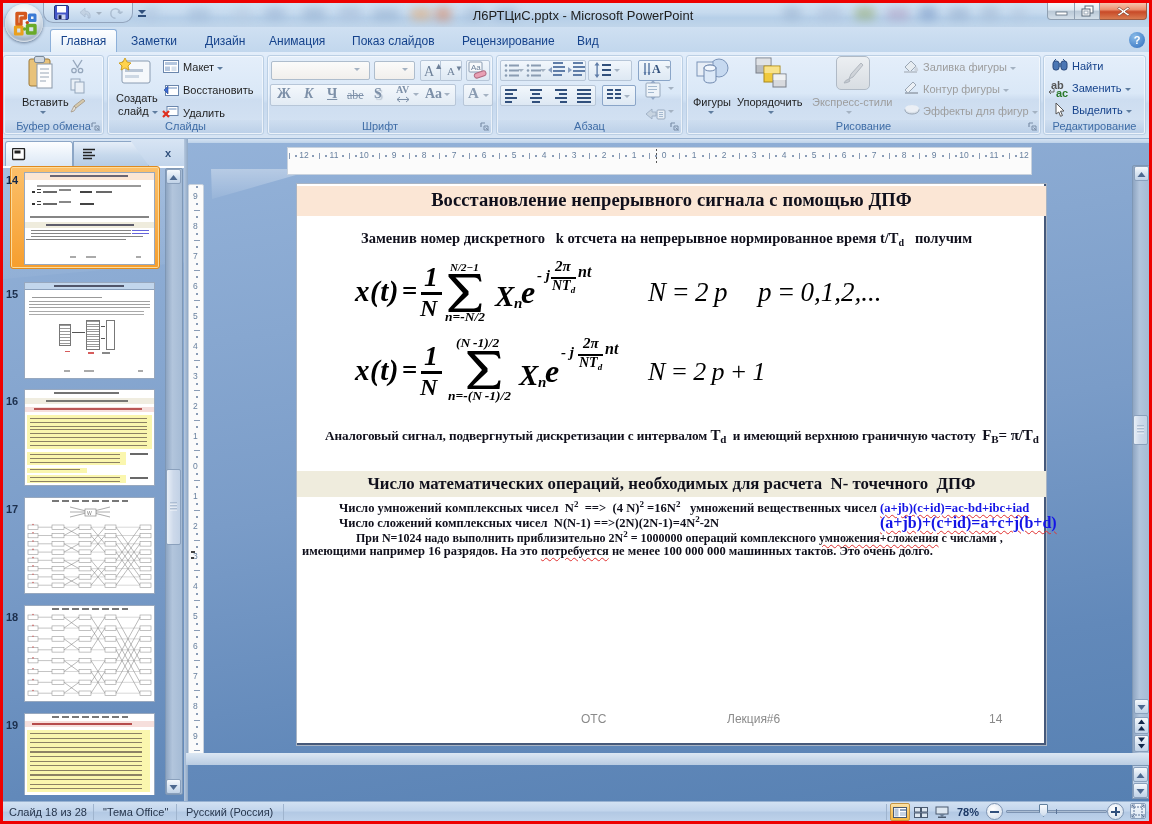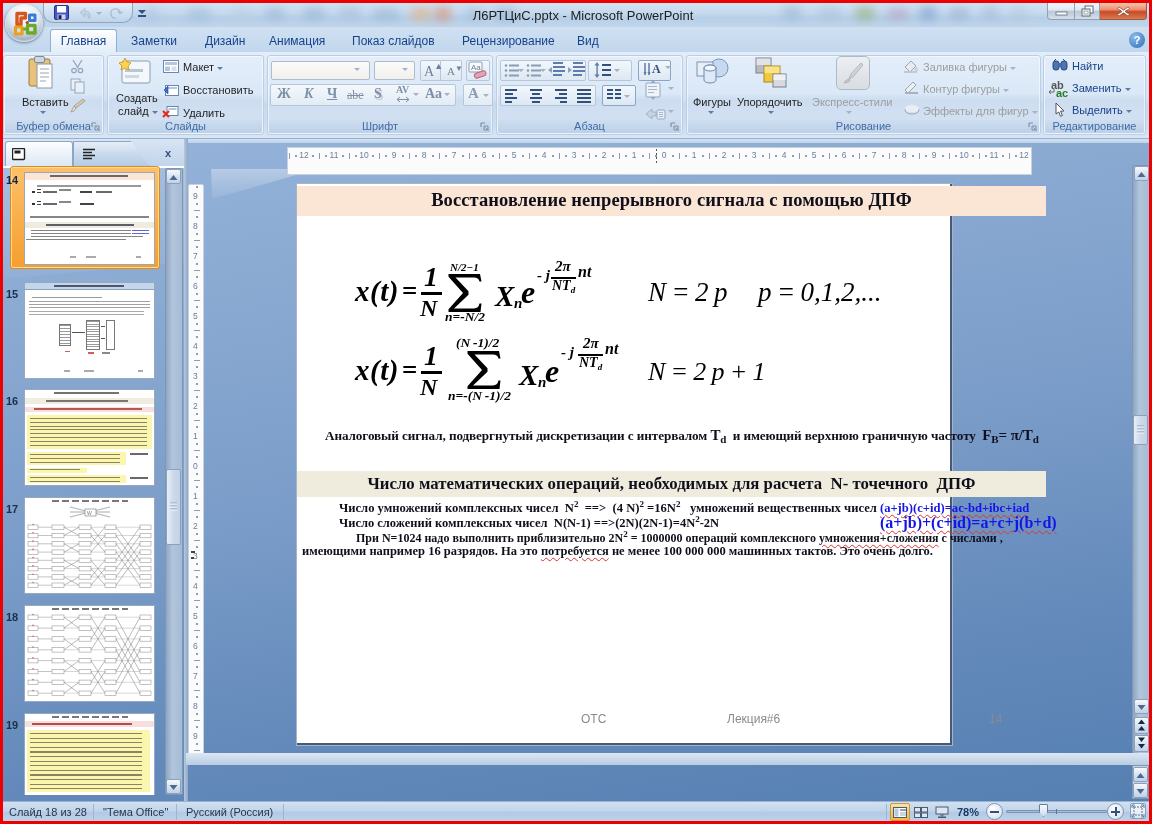--- a/index.html
+++ b/index.html
@@ -46,21 +46,21 @@
 .thumbnum{position:absolute;font-size:11px;font-weight:bold;color:#1c2f4d;}
 .thumb{position:absolute;background:#fff;border:1px solid #97a8bf;overflow:hidden;}
 #lscroll{position:absolute;left:162px;top:29px;width:18px;height:627px;background:linear-gradient(90deg,#8ea5c2,#b2c5dc 40%,#a5bbd5);border:1px solid #7e97b5;border-radius:2px;}
 .sarrow{position:absolute;width:15px;height:15px;background:linear-gradient(#f6f9fc,#d8e4f1 50%,#c0d2e7);border:1px solid #8aa0bc;border-radius:2px;}
 
 #vsplit{position:absolute;left:181px;top:0;width:4px;height:662px;background:linear-gradient(90deg,#b6c8de,#8fa8c6);}
 #hruler{position:absolute;left:284px;top:8px;width:745px;height:28px;background:#fbfbfb;border:1px solid #c8d2de;border-radius:0;color:#5a6f92;overflow:hidden;}
 #vruler{position:absolute;left:185px;top:45px;width:16px;height:572px;background:#fbfbfb;border:1px solid #c8d2de;border-radius:2px;color:#5a6f92;overflow:hidden;}
 .tick{position:absolute;background:#8a9cb6;}
 .rnum{position:absolute;font-size:8.5px;color:#68809f;}
-#slide{position:absolute;left:294px;top:45px;width:655px;height:561px;background:#fff;border-right:2px solid #46597a;border-bottom:2px solid #46597a;box-shadow:0 0 0 1px #a8b4c4;}
+#slide{position:absolute;left:294px;top:45px;width:749px;height:561px;background:#fff;border-right:2px solid #46597a;border-bottom:2px solid #46597a;box-shadow:0 0 0 1px #a8b4c4;}
 
 #rscroll{position:absolute;left:1129px;top:26px;width:18px;height:590px;background:linear-gradient(90deg,#8ea5c2,#b2c5dc 40%,#a5bbd5);border:1px solid #7e97b5;border-radius:2px;}
 
 #nsplit{position:absolute;left:183px;top:614px;width:963px;height:12px;background:linear-gradient(#dce7f3,#b9cce2);}
 #notes{position:absolute;left:183px;top:626px;width:946px;height:34px;background:#fff;border:1px solid #8ca6c6;}
 #notes-text{position:absolute;left:10px;top:7px;font-size:15px;color:#3c3c3c;}
 #nscroll{position:absolute;left:1129px;top:626px;width:17px;height:34px;background:#c3d4e8;border:1px solid #7e97b5;}
 
 #statusbar{position:absolute;left:0;top:798px;width:1146px;height:20px;background:linear-gradient(#d2e1f2 0%,#c2d5ec 45%,#b3c9e4 55%,#bed2ea 100%);border-top:1px solid #98b2d2;font-size:11px;color:#27364d;}
 .ssep{position:absolute;top:2px;width:1px;height:16px;background:#9fb4ce;}
@@ -947,20 +947,21 @@
 <div class="tick" style="left:5px;top:475px;width:6px;height:1px;"></div>
 <div class="tick" style="left:5px;top:505px;width:6px;height:1px;"></div>
 <div class="tick" style="left:5px;top:535px;width:6px;height:1px;"></div>
 <div class="tick" style="left:5px;top:565px;width:6px;height:1px;"></div>
 <div class="tick" style="left:2px;top:366px;width:4px;height:2px;background:#444;"></div>
 <div class="tick" style="left:2px;top:372px;width:3px;height:1.5px;background:#444;"></div>
 </div>
 <div id="slide">
 <div id="slide-title-band"></div>
 <div id="slide-title">Восстановление непрерывного сигнала с помощью ДПФ</div>
+<div class="st" style="left:64px;top:46px;font-size:14.5px;">Заменив номер дискретного&nbsp;&nbsp; k отсчета на непрерывное нормированное время t/T<span style="font-size:10px;vertical-align:-3px;">d</span>&nbsp;&nbsp; получим</div>
 <div class="fx" style="left:58px;top:93px;font-size:29px;letter-spacing:.5px;">x(t)</div>
 <div class="fx" style="left:105px;top:94px;font-size:27px;font-style:normal;">=</div>
 <div class="fx" style="left:127px;top:79px;font-size:28px;">1</div>
 <div class="fbar" style="left:124px;top:108px;width:21px;height:3px;"></div>
 <div class="fx" style="left:123px;top:112px;font-size:24px;">N</div>
 <svg style="position:absolute;left:151px;top:90px;" width="34" height="38" viewBox="0 0 34 38">
           <path d="M0.5 0 L32 0 L33.5 7.5 L31.5 7.5 Q30.5 3.6 26 3.6 L7.5 3.6 L20.5 17.2 L20.5 20.8 L6 34.4 L26 34.4 Q30.5 34.4 31.5 29.5 L33.5 29.5 L32.5 38 L0.5 38 L0.5 35.2 L15 19 L0.5 2.8 Z" fill="#000"></path>
         </svg>
 <div class="fx" style="left:153px;top:78px;font-size:11px;">N/2−1</div>
 <div class="fx" style="left:148px;top:126px;font-size:13.5px;">n=-N/2</div>

